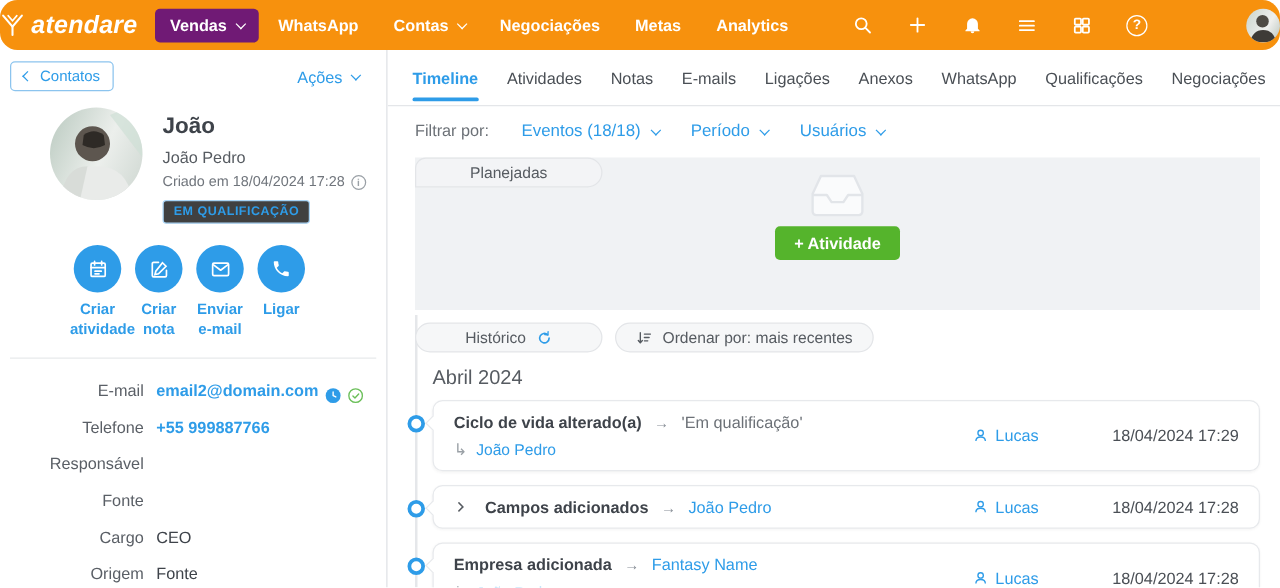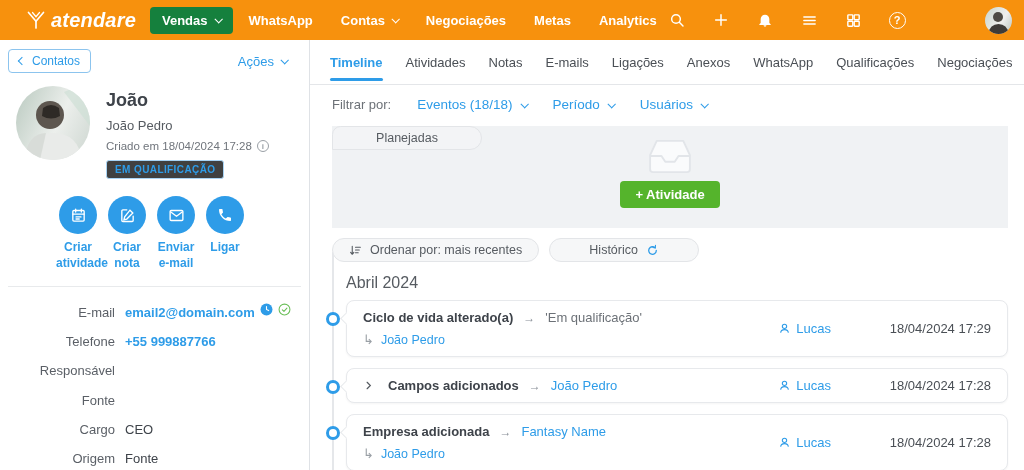--- a/index.html
+++ b/index.html
@@ -2,82 +2,82 @@
 <html><head>
 <meta charset="utf-8">
 <style>
   * { margin:0; padding:0; box-sizing:border-box; }
   html,body { width:1024px; height:470px; overflow:hidden; background:#fff;
     font-family:"Liberation Sans", sans-serif; -webkit-font-smoothing:antialiased; }
   .app { position:relative; width:1024px; height:470px; background:#fff; }
 
   
   .topbar { position:absolute; inset:0 0 auto 0; height:40px; background:#F7910D;
-    display:flex; padding:0 26px; color:#fff; z-index:30; }
+    display:flex; padding:0 0; color:#fff; z-index:30;border-radius:14px; }
   .logo { display:flex; align-items:center; gap:5px; font-size:20px; font-weight:bold;
     font-style:italic; letter-spacing:.2px; cursor:pointer; }
   .main-nav { display:flex; align-items:center; margin-left:14px; gap:4px; font-size:13px; font-weight:bold; }
   .nav-item { padding:6px 12px; border-radius:4px; display:flex; align-items:center; gap:7px; cursor:pointer; white-space:nowrap; }
-  .nav-item.active { background:#15803d; }
+  .nav-item.active { background:#701a75; }
   .chev { display:inline-block; width:6px; height:6px; border-right:1.6px solid currentColor;
     border-bottom:1.6px solid currentColor; transform:rotate(45deg) translateY(-1px); }
   .chev.left { transform:rotate(135deg); }
   .top-icons { margin-left:auto; display:flex; align-items:center; gap:27px; }
   .tico { width:17px; height:17px; cursor:pointer; display:flex; align-items:center; justify-content:center; }
   .help-circle { width:17px; height:17px; border:1.6px solid #fff; border-radius:50%;
     font-size:11px; font-weight:bold; display:flex; align-items:center; justify-content:center; cursor:pointer; }
   .avatar-sm { width:27px; height:27px; border-radius:50%; overflow:hidden; margin-left:52px; cursor:pointer;
     background:linear-gradient(120deg,#c9d4cc,#efefed 60%,#b9c4bd); position:relative; }
 
   .photo-sil { position:absolute; inset:0; }
 
   
   .sidebar { position:absolute; top:40px; left:0; width:310px; bottom:0; background:#fff;
     border-right:1px solid #DFE2E6; z-index:10; }
   .sidebar-top { display:flex; justify-content:space-between; align-items:center; padding:9px 22px 0 8px; }
   .back-btn { display:flex; align-items:center; gap:7px; border:1px solid #8CC4EE; color:#2E9CE8;
     background:#fff; border-radius:4px; font-size:12px; padding:4px 10px; cursor:pointer; }
   .actions-link { display:flex; align-items:center; gap:7px; color:#2E9CE8; font-size:13px; cursor:pointer; }
-  .profile { display:flex; gap:16px; padding:13px 0 0 16px; }
+  .profile { display:flex; gap:16px; padding:13px 0 0 40px; }
   .avatar-lg { width:74px; height:74px; border-radius:50%; overflow:hidden; flex-shrink:0; position:relative;
     background:linear-gradient(115deg,#b9c9bf,#ecefec 55%,#cdd6d0); }
   .p-name { font-size:18px; font-weight:bold; color:#3E434A; margin:4px 0 7px; }
   .p-full { font-size:13px; color:#565B61; margin-bottom:7px; }
   .p-created { font-size:11.5px; color:#70757C; display:flex; align-items:center; gap:5px; }
   .info-i { width:12px; height:12px; border:1.2px solid #9AA0A6; border-radius:50%; color:#9AA0A6;
     font-size:8px; display:flex; align-items:center; justify-content:center; font-weight:bold; }
   .badge { display:inline-block; margin-top:8px; font-size:10px; font-weight:bold; letter-spacing:.4px;
     color:#2E9CE8; background:#404040; border:1px solid #A9D4F5; border-radius:3px; padding:3px 8px; }
   .quick-actions { display:flex; gap:5px; padding:17px 0 0 56px; }
   .qa { width:44px; text-align:center; cursor:pointer; }
   .qa-circle { width:38px; height:38px; margin:0 auto 6px; border-radius:50%; background:#2E9CE8;
     display:flex; align-items:center; justify-content:center; }
   .qa-label { font-size:12px; font-weight:bold; color:#2E9CE8; line-height:1.3; }
   .divider { margin:15px 8px 0; border-top:1px solid #E8EAEC; }
   .fields { padding-top:16px; }
   .field-row { display:flex; margin-bottom:9px; font-size:13px; min-height:15px; align-items:flex-start; }
   .field-label { width:115px; text-align:right; color:#5A5F66; flex-shrink:0; line-height:1.55; }
-  .field-value { margin-left:10px; color:#3E434A; display:flex; align-items:flex-start; gap:5px; line-height:1.55; }
+  .field-value { margin-left:10px; color:#3E434A; display:flex; align-items:flex-end; gap:5px; line-height:1.55; }
   .link { color:#2E9CE8; text-decoration:none; cursor:pointer; }
   .bold-link { font-weight:bold; }
   .mini-ico { width:13px; height:13px; display:inline-flex; }
 
   
   .content { position:absolute; top:40px; left:310px; right:0; bottom:0; background:#fff; overflow:hidden; }
   .tabs { display:flex; gap:23px; align-items:stretch; height:45px; padding:0 20px;
     border-bottom:1px solid #E4E6E9; font-size:13px; color:#4A4F55; white-space:nowrap; }
   .tab { position:relative; display:flex; align-items:center; cursor:pointer; }
   .tab.active { color:#2E9CE8; font-weight:bold; }
   .tab.active::after { content:""; position:absolute; left:0; right:0; bottom:3px; height:3px;
     background:#2E9CE8; border-radius:2px; }
   .filter-row { display:flex; align-items:center; gap:26px; padding:12px 12px 10px 22px; font-size:13px; }
   .filter-label { color:#6C7177; }
   .filter-dd { color:#2E9CE8; display:flex; align-items:center; gap:8px; font-size:13.5px; cursor:pointer; }
 
-  .planned { position:relative; margin:4px 16px 0 22px; height:102px; background:#F0F2F4; border-radius:0; }
+  .planned { position:relative; margin:4px 16px 0 22px; height:122px; background:#F0F2F4; border-radius:0; }
   .section-pill { position:absolute; top:0; left:0; width:150px; height:24px; background:#F3F4F6;
     border:1px solid #E3E5E8; border-radius:10px 14px 14px 0; display:flex; align-items:center;
     justify-content:center; gap:8px; font-size:12.5px; color:#565B61; }
   .planned-center { position:absolute; top:12px; left:0; right:0; display:flex; flex-direction:column;
     align-items:center; gap:7px; }
   .empty-text { font-size:13px; color:#C6CACF; }
   .btn-green { background:#55B42C; color:#fff; border:none; border-radius:4px; font-size:13px;
     font-weight:bold; padding:6px 15px; cursor:pointer; font-family:inherit; }
 
   .history-row { display:flex; gap:10px; margin:10px 16px 0 22px; position:relative; z-index:2; }
@@ -341,32 +341,32 @@
       <div class="planned-center">
         <svg width="46" height="36" viewBox="0 0 48 38">
           <path d="M10 3 H38 L45 18 V33 a3 3 0 0 1 -3 3 H6 a3 3 0 0 1 -3 -3 V18 Z" fill="#FAFBFC" stroke="#E2E5E9" stroke-width="2" stroke-linejoin="round"></path>
           <path d="M3 19 H15 l4 6 h10 l4 -6 H45" fill="none" stroke="#E2E5E9" stroke-width="2" stroke-linejoin="round"></path>
         </svg>
         <button class="btn-green">+ Atividade</button>
       </div>
     </section>
 
     <div class="history-row">
-      <div class="pill">
-        <svg width="13" height="13" viewBox="0 0 24 24" fill="none" stroke="#565B61" stroke-width="2" stroke-linecap="round">
-          <path d="M6 4 V19 M6 19 L3 15.5 M6 19 L9 15.5 M12 6 H21 M12 11 H19 M12 16 H17"></path>
-        </svg>
-        <span>Ordenar por: mais recentes</span>
-      </div>
       <div class="pill history-pill">
         <span>Histórico</span>
         <svg width="13" height="13" viewBox="0 0 24 24" fill="none" stroke="#2E9CE8" stroke-width="2.4" stroke-linecap="round">
           <path d="M19 12 a7 7 0 1 1 -2.2 -5.1"></path>
           <path d="M17.5 2.5 L17.2 7.2 L12.5 6.6" stroke-width="2"></path>
         </svg>
+      </div>
+      <div class="pill">
+        <svg width="13" height="13" viewBox="0 0 24 24" fill="none" stroke="#565B61" stroke-width="2" stroke-linecap="round">
+          <path d="M6 4 V19 M6 19 L3 15.5 M6 19 L9 15.5 M12 6 H21 M12 11 H19 M12 16 H17"></path>
+        </svg>
+        <span>Ordenar por: mais recentes</span>
       </div>
     </div>
 
     <div class="month">Abril 2024</div>
 
     <div class="timeline-list">
 
       <div class="event-card">
         <div class="event-main">
           <div class="event-title-row">

